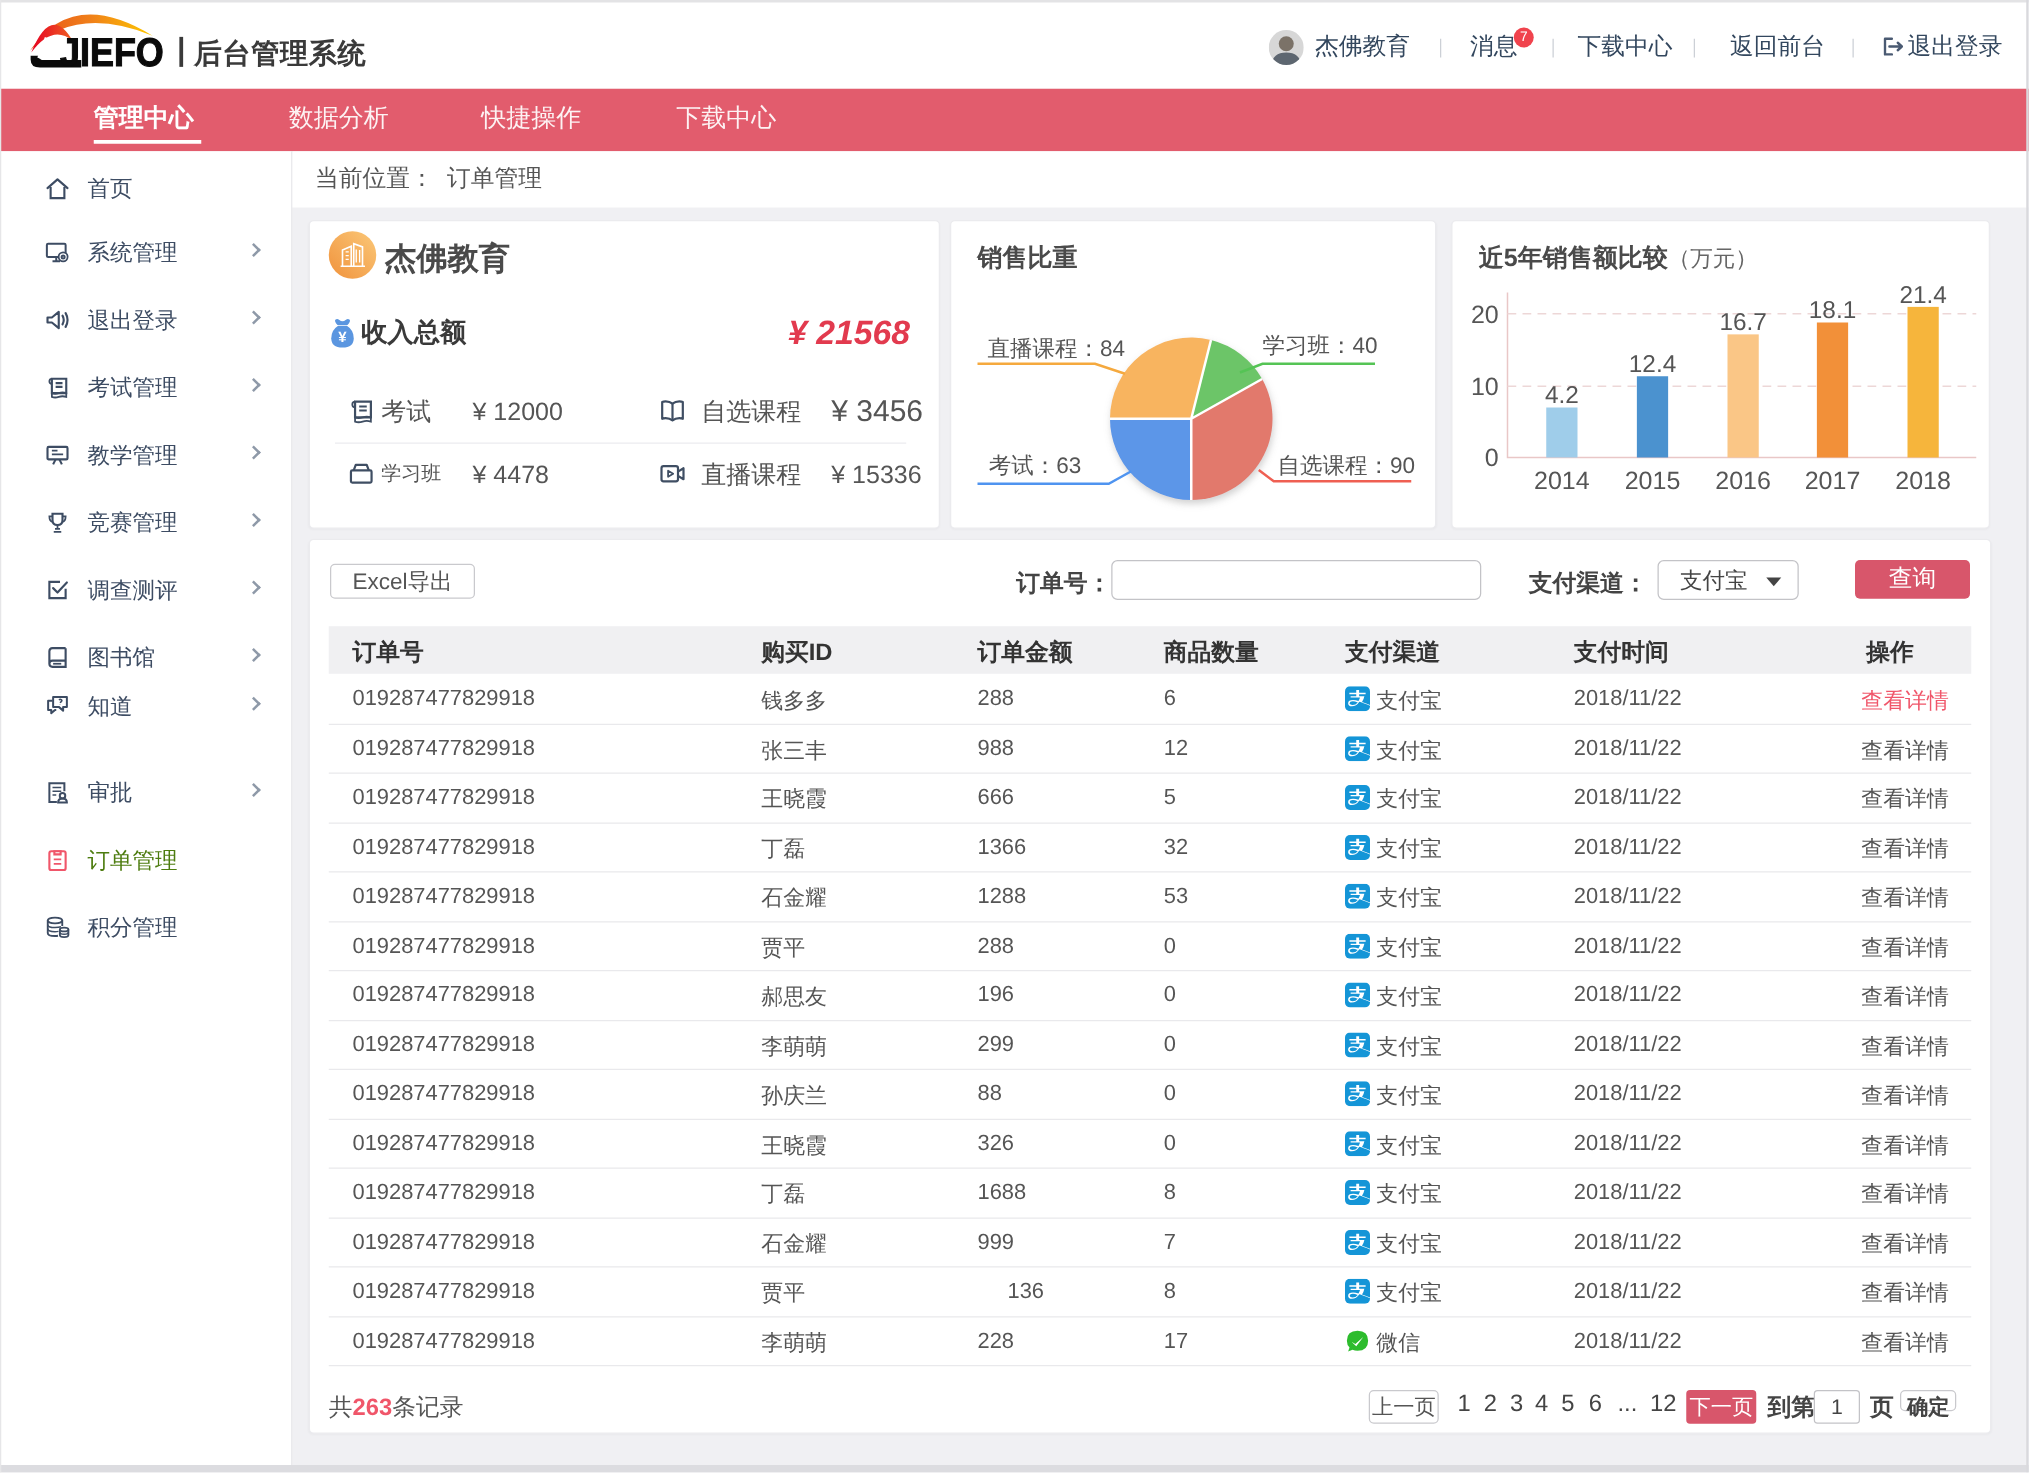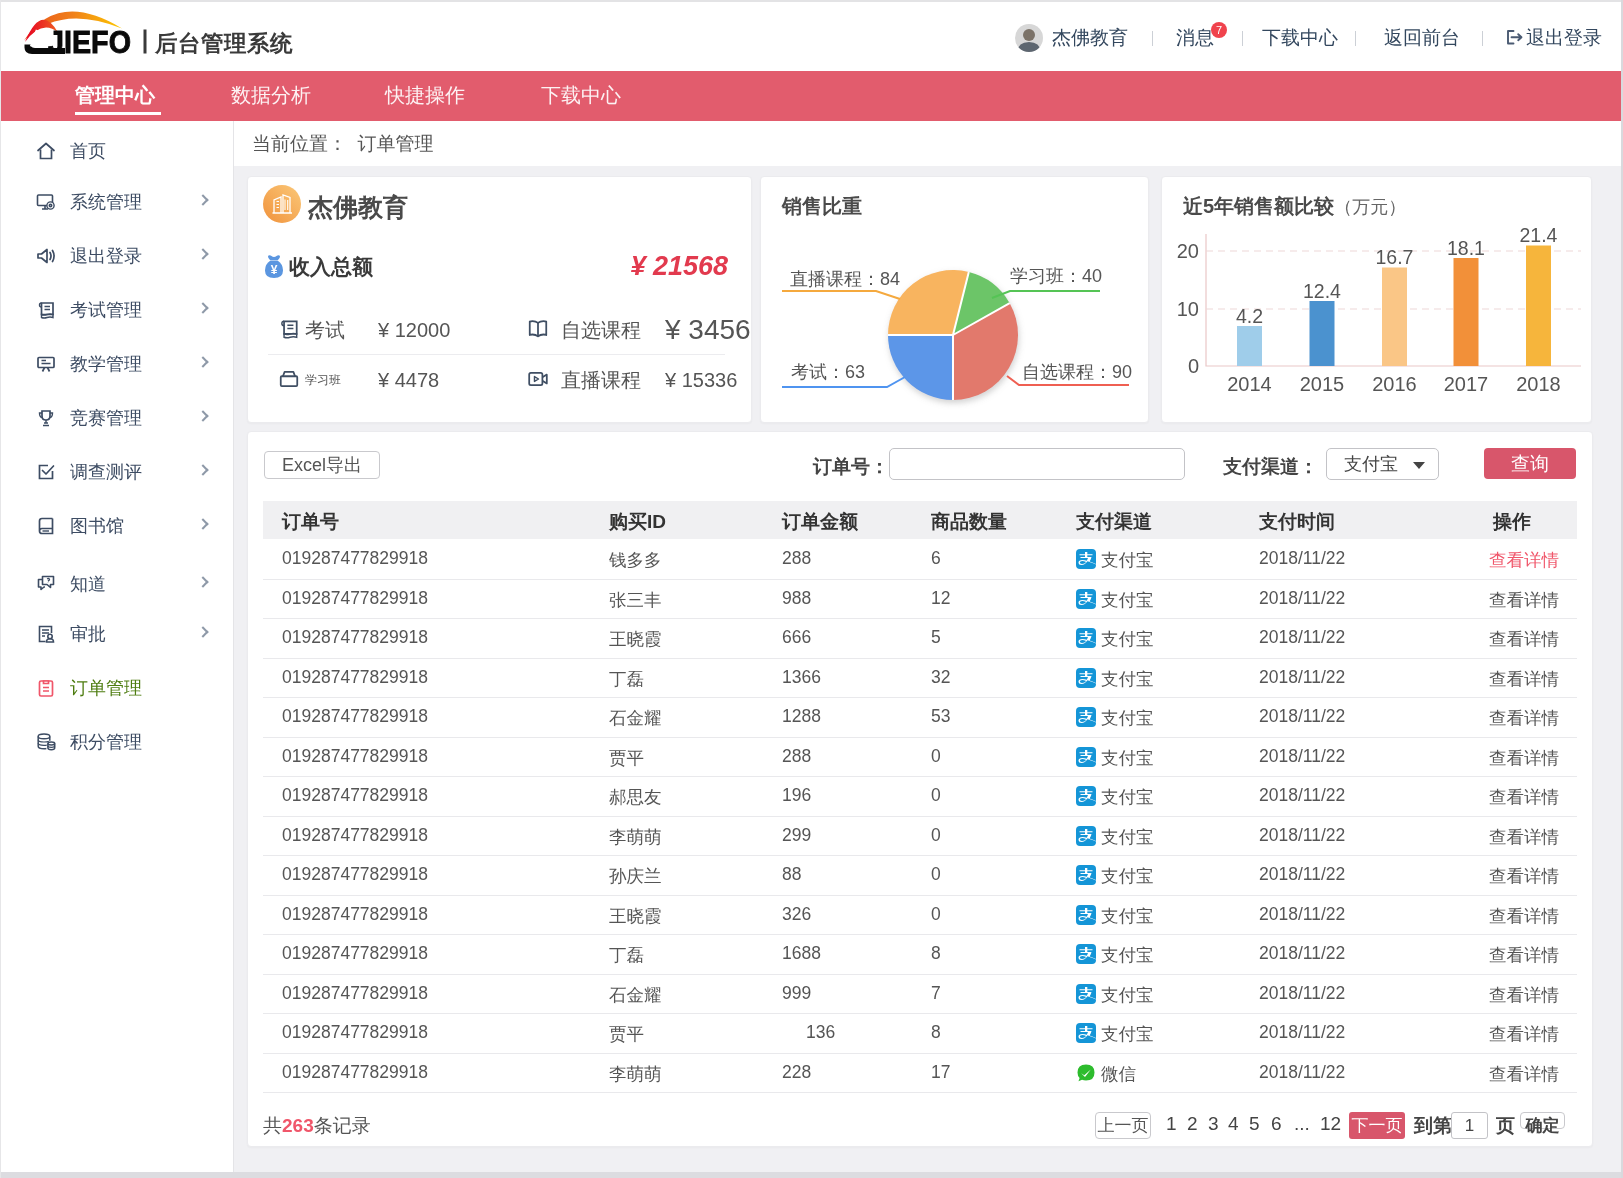--- a/index.html
+++ b/index.html
@@ -150,21 +150,21 @@
       <div class="ar"></div>
   </div>
   <div class="sm" style="top:378px;">
     <svg width="20" height="20" viewBox="0 0 20 20" fill="none" stroke="#3d4c63" stroke-width="1.7">
         <path d="M16.5 2.5 V17.5 H6 Q3.5 17.5 3.5 15 Q3.5 12.5 6 12.5 H16.5 M6 2.5 H16.5 M6 2.5 Q3.5 2.5 3.5 5 V15"></path>
         <path d="M6.5 15 H13" stroke-width="1.4"></path>
       </svg>
     <div class="t">图书馆</div>
       <div class="ar"></div>
   </div>
-  <div class="sm" style="top:436px;">
+  <div class="sm" style="top:417px;">
     <svg width="20" height="20" viewBox="0 0 20 20" fill="none" stroke="#3d4c63" stroke-width="1.6">
         <path d="M6 5.5 H2.5 V13 H5 V15.5 L8 13 H9" stroke-linejoin="round"></path>
         <path d="M6.5 2.5 H17.5 V10.5 H14.5 V13.5 L11 10.5 H6.5 Z" fill="#fff" stroke-linejoin="round"></path>
         <path d="M11.2 5 Q12 4.2 13 4.7 Q14 5.3 13 6.3 L12 7.2 M12 8.3 V8.6" stroke-width="1.3"></path>
       </svg>
     <div class="t">知道</div>
       <div class="ar"></div>
   </div>
   <div class="sm" style="top:486px;">
     <svg width="20" height="20" viewBox="0 0 20 20" fill="none" stroke="#3d4c63" stroke-width="1.6">
@@ -227,27 +227,27 @@
       <path d="M5.5 3 Q3.5 3 3.5 5 Q3.5 7 5.5 7 M17 14.5 Q14 13.5 11 14.5 Q8 15.5 5.5 14.5 L5.5 17.5 Q8 18.5 11 17.5 Q14 16.5 17 17.5 Z" stroke-width="1.3"></path>
       <path d="M8.5 6.5 H14 M8.5 9.5 H14" stroke-width="1.4"></path>
     </svg>
   <div class="cell" style="left:57px;top:141px;line-height:24px;font-size:20px;">考试</div>
   <div class="cell" style="left:130px;top:141px;line-height:24px;font-size:20px;">¥ 12000</div>
   <svg class="abs" style="left:279px;top:141px;" width="22" height="22" viewBox="0 0 20 20" fill="none" stroke="#3f4e63" stroke-width="1.6">
       <path d="M10 4.5 Q8 2.8 5 2.8 Q3.5 2.8 2.5 3.3 V15.5 Q3.5 15 5 15 Q8 15 10 16.7 Q12 15 15 15 Q16.5 15 17.5 15.5 V3.3 Q16.5 2.8 15 2.8 Q12 2.8 10 4.5 Z" stroke-linejoin="round"></path>
       <path d="M10 4.5 V16.7"></path>
     </svg>
   <div class="cell" style="left:313px;top:141px;line-height:24px;font-size:20px;">自选课程</div>
-  <div class="cell" style="left:417px;top:141px;line-height:24px;font-size:28px;">¥ 3456</div>
+  <div class="cell" style="left:417px;top:141px;line-height:24px;font-size:24px;">¥ 3456</div>
 
   <svg class="abs" style="left:30px;top:191px;" width="22" height="22" viewBox="0 0 20 20" fill="none" stroke="#3f4e63" stroke-width="1.6">
       <rect x="2.5" y="7.5" width="15" height="9" rx="1"></rect>
       <path d="M4.5 7.5 L6 3.5 H14 L15.5 7.5" stroke-linejoin="round"></path>
     </svg>
-  <div class="cell" style="left:57px;top:191px;line-height:24px;font-size:12px;">学习班</div>
+  <div class="cell" style="left:57px;top:191px;line-height:24px;font-size:16px;">学习班</div>
   <div class="cell" style="left:130px;top:191px;line-height:24px;font-size:20px;">¥ 4478</div>
   <svg class="abs" style="left:279px;top:191px;" width="22" height="22" viewBox="0 0 20 20" fill="none" stroke="#3f4e63" stroke-width="1.6">
       <rect x="2" y="4.5" width="12" height="11" rx="1.5"></rect>
       <path d="M14 8.5 L18 6 V14 L14 11.5" stroke-linejoin="round"></path>
       <path d="M6.8 7.8 L10.5 10 L6.8 12.2 Z" stroke-width="1.3" stroke-linejoin="round"></path>
     </svg>
   <div class="cell" style="left:313px;top:191px;line-height:24px;font-size:20px;">直播课程</div>
   <div class="cell" style="left:417px;top:191px;line-height:24px;font-size:20px;">¥ 15336</div>
 </div>
 <div id="card2" class="card" style="left:760px;top:176px;width:389px;height:247px;">

